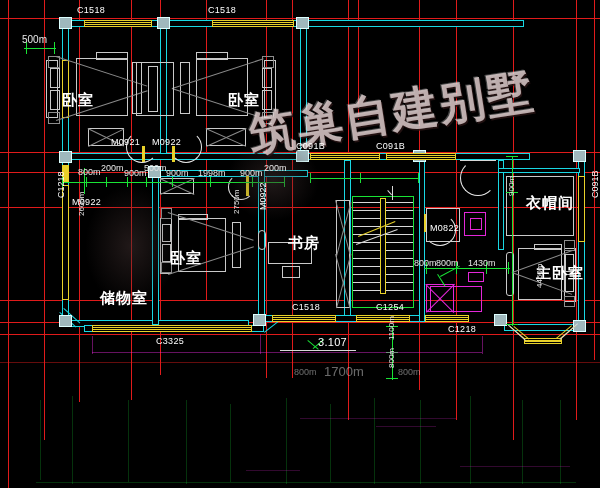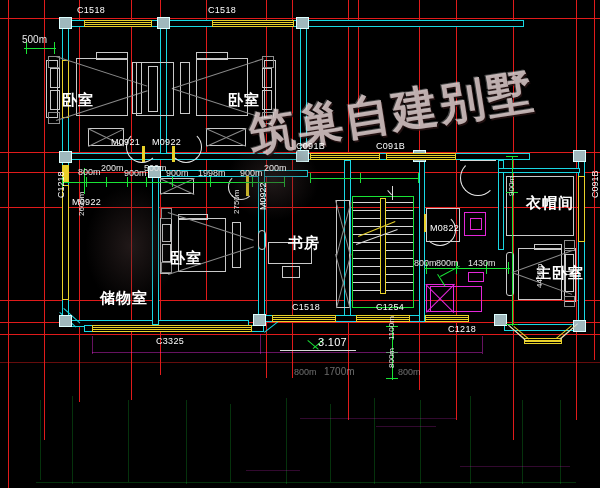--- a/index.html
+++ b/index.html
@@ -417,16 +417,16 @@
   <div class="dim" style="left:436px;top:259px;font-size:9px;">800m</div>
   <div class="dim" style="left:468px;top:259px;font-size:9px;">1430m</div>
 
   <div class="dimv" style="left:508px;top:196px;">900m</div>
   <div class="dimv" style="left:536px;top:288px;">4450m</div>
 
   <div class="dimv" style="left:388px;top:368px;">800m</div>
   <div class="dimv" style="left:388px;top:340px;">1100m</div>
 
   <div class="dim faint" style="left:294px;top:368px;font-size:9px;">800m</div>
-  <div class="dim faint" style="left:324px;top:368px;font-size:10px;">1700m</div>
+  <div class="dim faint" style="left:324px;top:368px;font-size:13px;">1700m</div>
   <div class="dim faint" style="left:398px;top:368px;font-size:9px;">800m</div>
 
 </div>
 
 </body></html>

